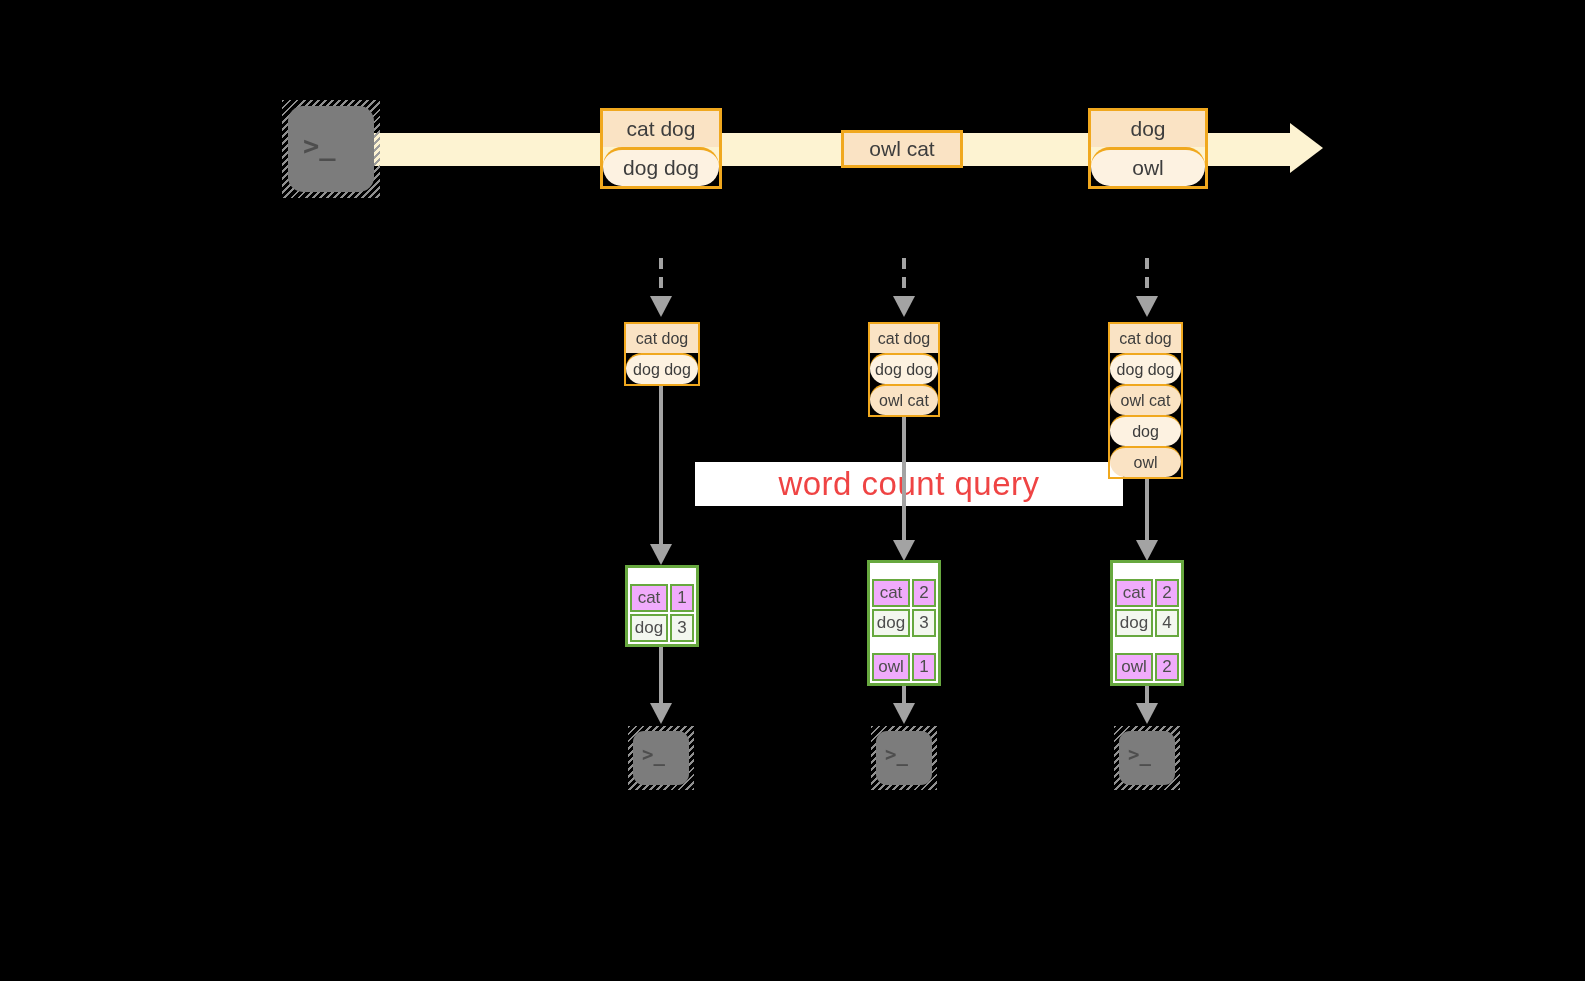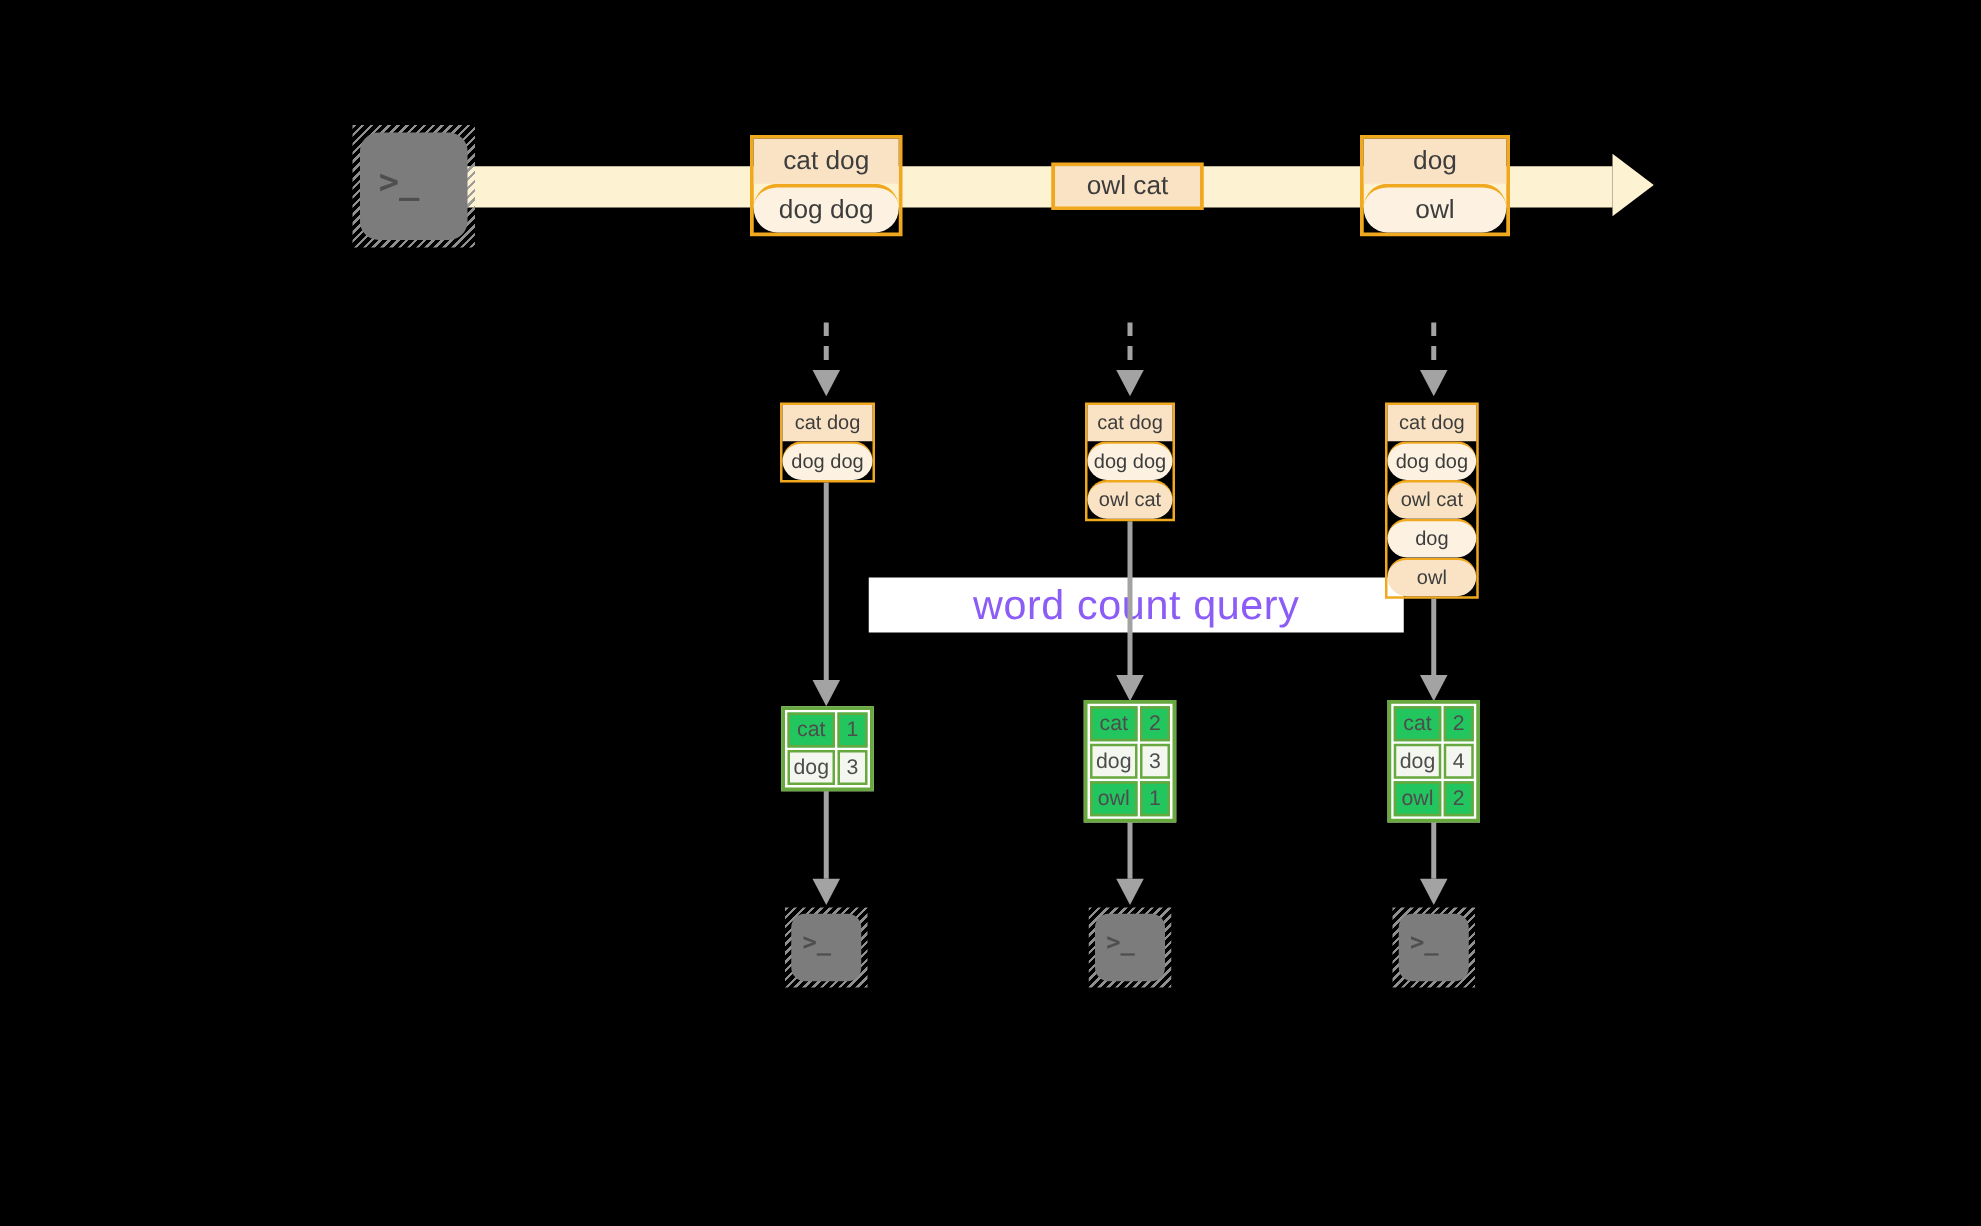--- a/index.html
+++ b/index.html
@@ -42,33 +42,33 @@
   .ahead{
     width:0;height:0;z-index:2;
     border-left:11px solid transparent;border-right:11px solid transparent;
     border-top:21px solid #a3a3a3;
   }
 
   
   .qband{
     background:#ffffff;z-index:1;display:flex;align-items:center;justify-content:center;
   }
-  .qband span{font-size:33px;color:#8b5cf6;letter-spacing:0.5px;}
+  .qband span{font-size:33px;color:#ef4444;letter-spacing:0.5px;}
 
   
   .gtable{
     box-sizing:border-box;border:3px solid #67a83f;background:#ffffff;
     display:grid;grid-template-columns:1fr 24px;gap:2px;padding:2px;z-index:3;
   }
   .gcell{
     box-sizing:border-box;border:2px solid #67a83f;height:28px;
     display:flex;align-items:center;justify-content:center;
     font-size:17px;color:#4d4d4d;
   }
-  .gd{background:#22c55e;}
+  .gd{background:#f0abfc;margin-top:14px;}
   .gl{background:#f3f7ef;}
 
   
   .term{
     background:repeating-linear-gradient(135deg,rgba(152,152,152,.95) 0 2px,rgba(0,0,0,0) 2px 5px);
     z-index:3;
   }
   .term-inner{
     position:absolute;inset:6px;background:#7c7c7c;border-radius:15px;
     display:flex;align-items:center;

